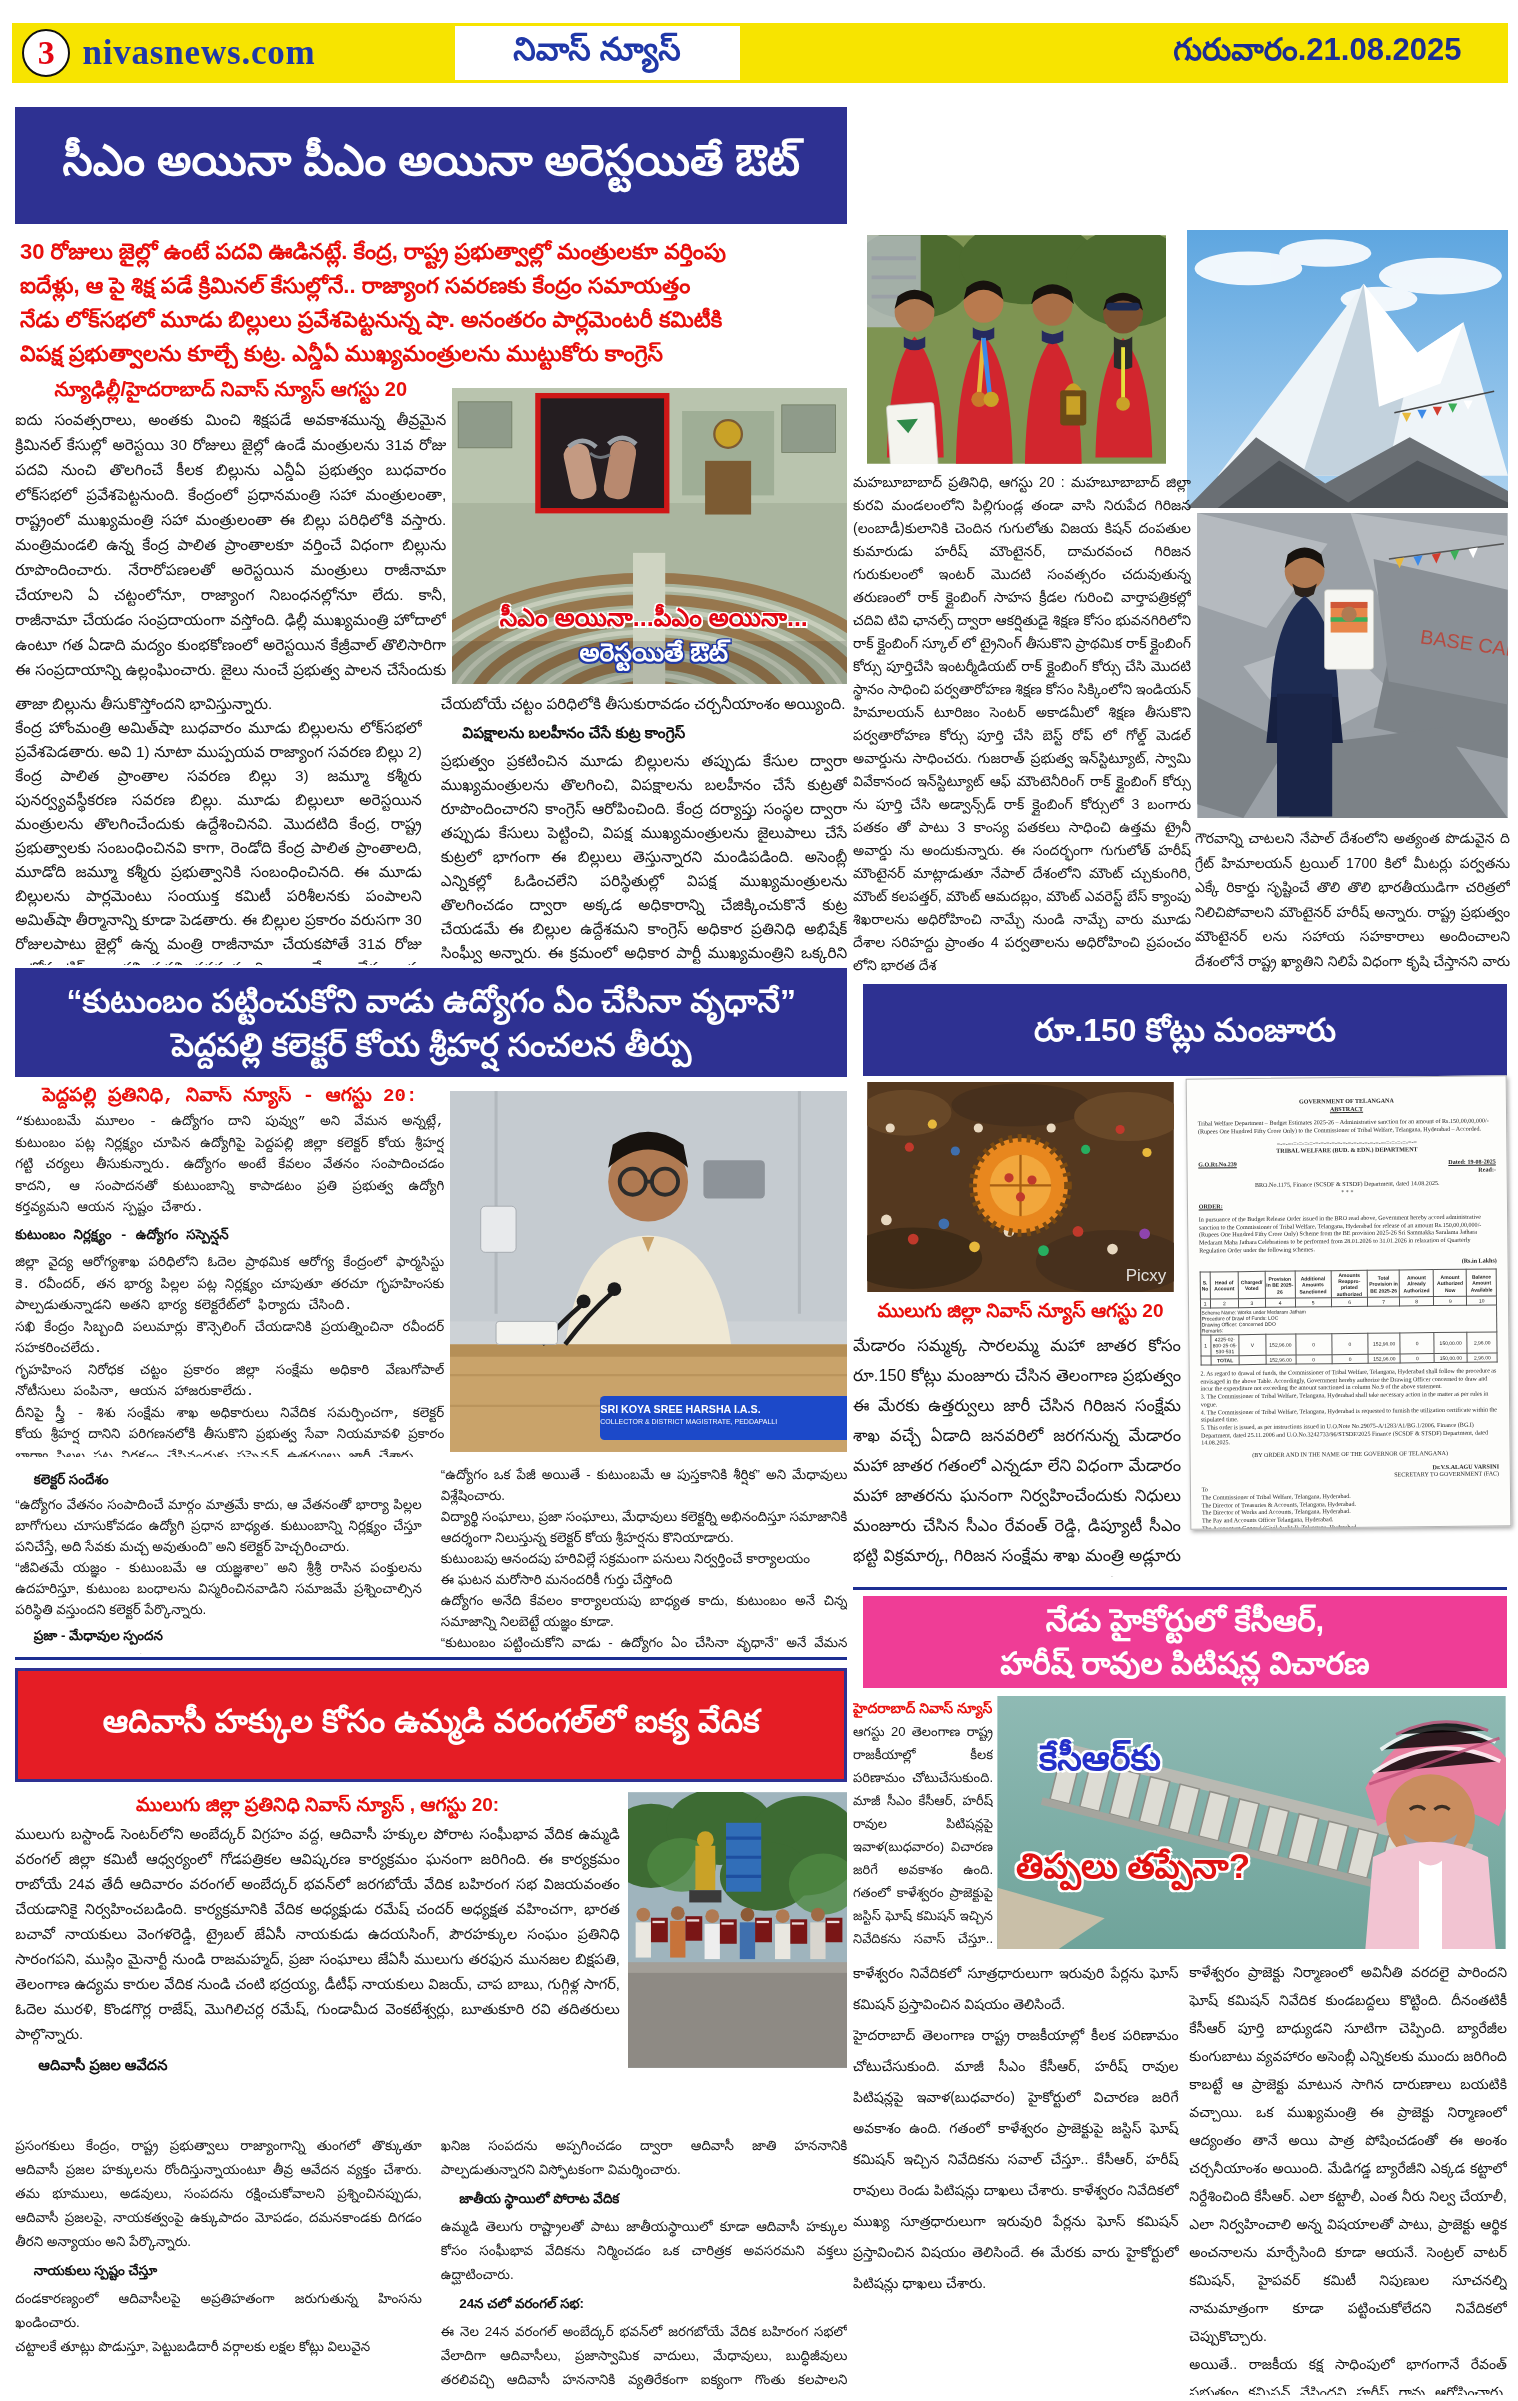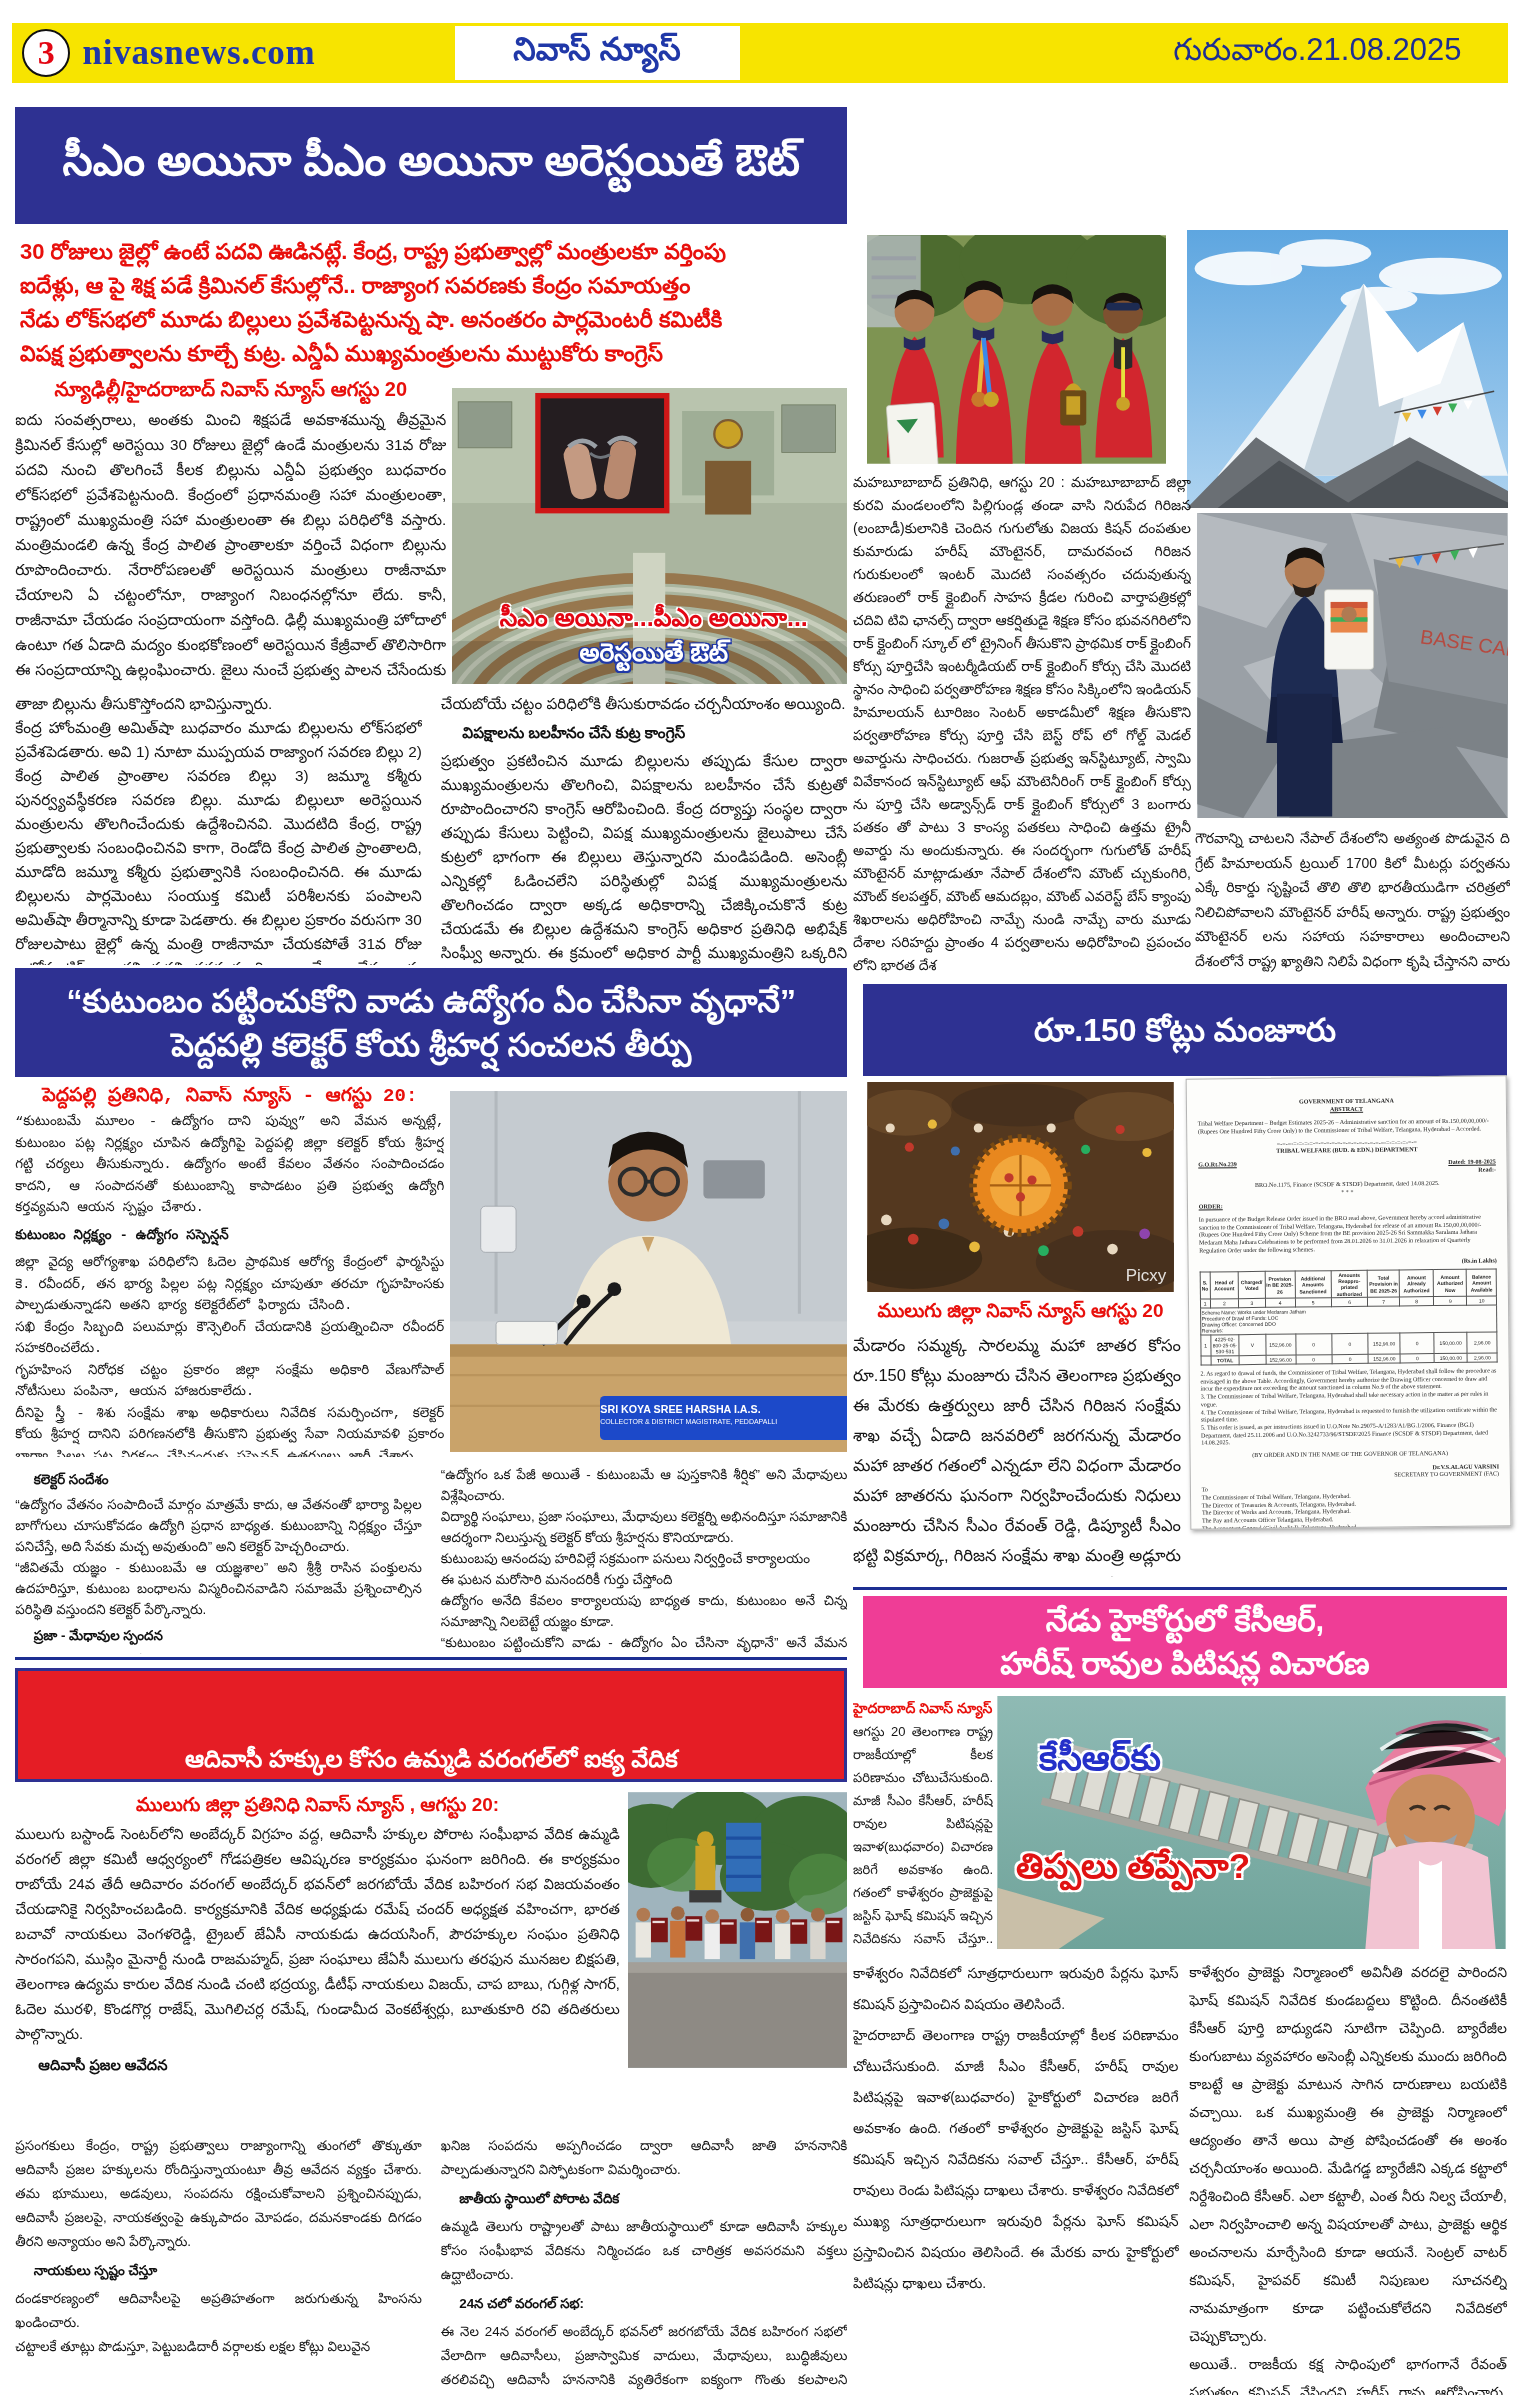--- a/index.html
+++ b/index.html
@@ -7,21 +7,21 @@
   .page { position:relative; width:1518px; height:2401px; background:#ffffff; overflow:hidden; margin:0 auto; }
 
   
   .hdr { position:absolute; left:11.5px; top:23px; width:1496px; height:60px; background:#F7E400; display:flex; align-items:center; }
   .hdr .circle { width:48px; height:48px; border-radius:50%; background:#fff; border:2.3px solid #111;
     display:flex; align-items:center; justify-content:center; margin-left:10.7px;
     color:#E30613; font: bold 34px "Liberation Serif",serif; }
   .hdr .site { margin-left:12.3px; color:#2038A8; font:bold 35px "Liberation Serif",serif; letter-spacing:0.8px; }
   .hdr .mast { position:absolute; left:443px; top:3.1px; width:285px; height:54px; background:#ffffff;
     display:flex; align-items:center; justify-content:center; color:#2038A8; font-weight:bold; font-size:32px; }
-  .hdr .date { margin-left:auto; margin-right:46px; color:#1D2E92; font-weight:normal; font-size:31px; }
+  .hdr .date { margin-left:auto; margin-right:46px; color:#1D2E92; font-weight:bold; font-size:31px; }
 
   
   .navybox { position:absolute; background:#2E3192; color:#fff; font-weight:bold; text-align:center;
     display:flex; flex-direction:column; justify-content:center; overflow:hidden; }
   .redsum { position:absolute; color:#E8100C; font-weight:bold; font-size:22px; line-height:34px;
     white-space:pre-line; overflow:hidden; }
   .dl { color:#E8100C; font-weight:bold; text-align:center; }
   .body-txt { color:#141414; text-align:justify; overflow:hidden; }
   .preline { white-space:pre-line; }
   .sub { font-weight:bold; color:#111; }
@@ -76,21 +76,21 @@
   #a2-r1 .txt { width:430px; font-size:13.4px; line-height:21.5px;font-family:Liberation Mono, monospace; }
   #a2-r1 .dl { font-size:19px; margin-bottom:3.8px; }
   #a2-r1 p, #a2-r1 .sub { margin-bottom:6.1px; }
   #a2-photo { width:397px; height:361px; margin-top:4.6px; }
   #a2-r2 { left:15.3px; top:1464px; width:832px; height:190px; gap:19px; }
   #a2-r2 .col { width:407px; font-size:13.4px; line-height:21px; }
   #a2-r2 .sub { margin:4.6px 0 4.6px 18.4px; }
 
   #div1 { left:15.3px; top:1657px; width:832px; height:3.1px; }
   #a3-head { left:15.3px; top:1668px; width:832px; height:114px; background:#E51D25; border:3.8px solid #2E3192;
-    color:#fff; font-weight:bold; font-size:24px; display:flex; align-items:flex-end; justify-content:center; position:absolute; }
+    color:#fff; font-weight:bold; font-size:32px; display:flex; align-items:center; justify-content:center; position:absolute; }
   #a3-r1 { left:15.3px; top:1792px; width:832px; height:338px; gap:8.4px; }
   #a3-r1 .txt { width:605px; font-size:14.6px; line-height:25px; }
   #a3-r1 .dl { font-size:19px; margin-bottom:4.6px; }
   #a3-r1 .sub { margin:6.1px 0 0 23px; }
   #a3-photo { width:219px; height:276px; }
   #a3-r2 { left:15.3px; top:2134px; width:832px; height:261px; gap:19px; }
   #a3-r2 .col { width:407px; font-size:13.4px; line-height:24px; }
   #a3-r2 .sub { margin:4.6px 0 4.6px 18.4px; }
 
   #b1-head { left:863px; top:107px; width:644px; height:121px; font-size:31px; line-height:44px; }

